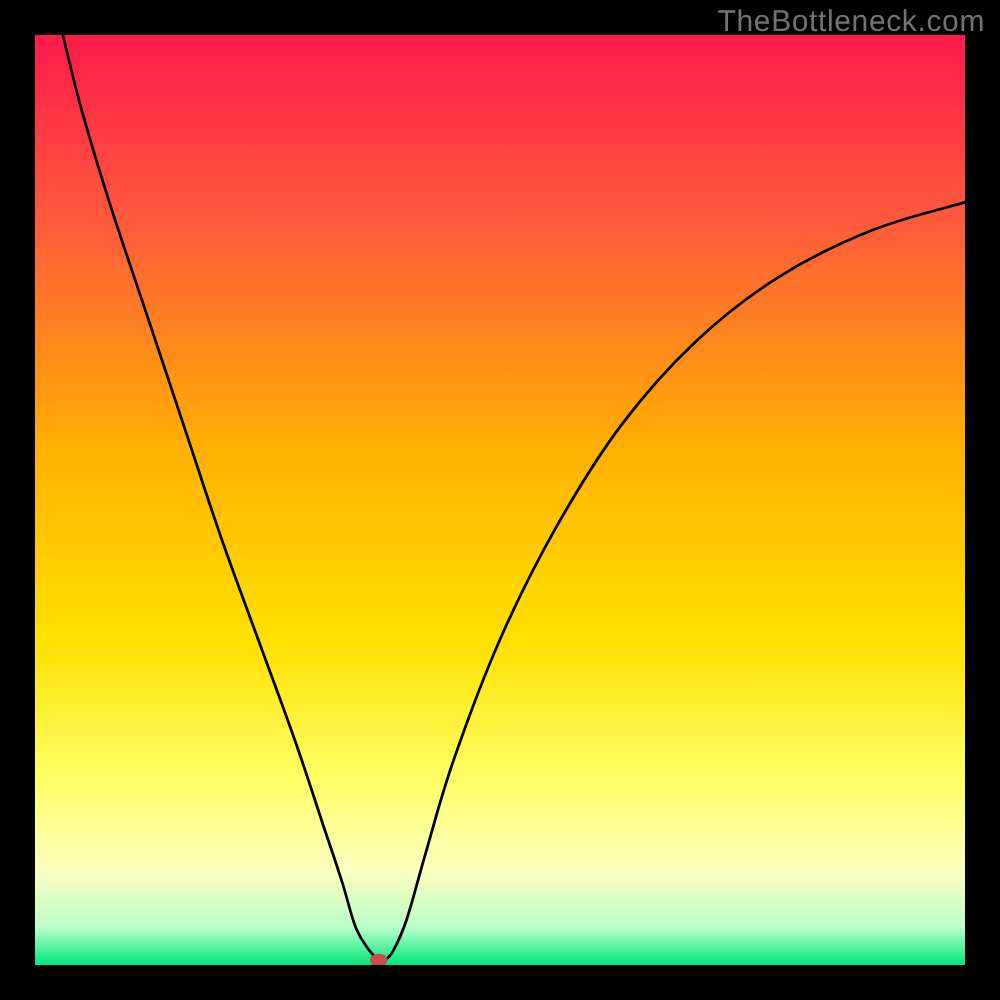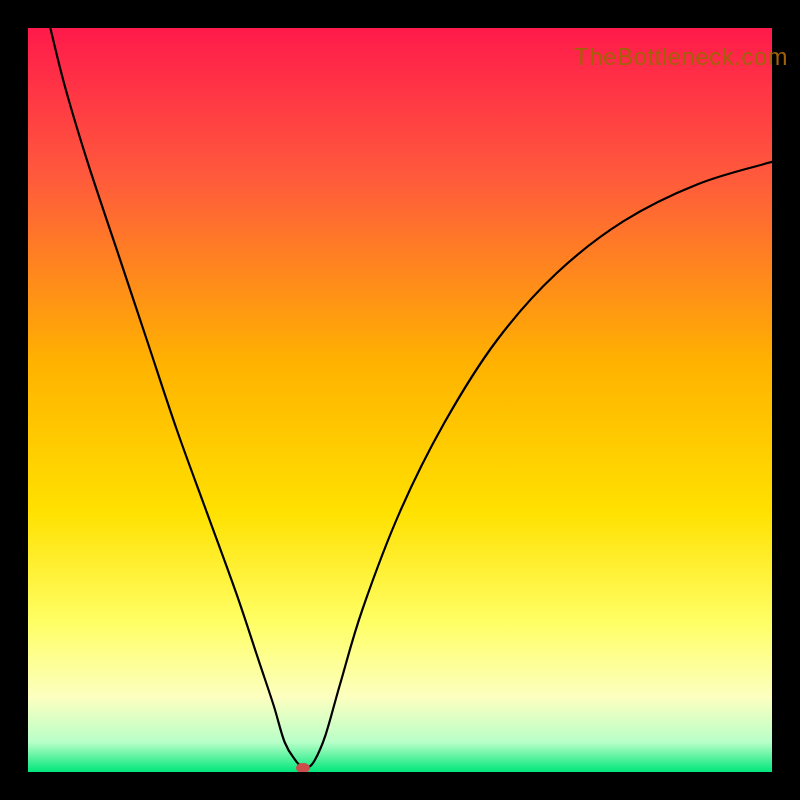--- a/index.html
+++ b/index.html
@@ -14,26 +14,25 @@
   .outer {
     position: relative;
     width: 800px;
     height: 800px;
     background: #000;
   }
   .watermark {
     position: absolute;
     top: 4px;
     right: 12px;
-    color: #a16207;
+    color: #737373;
     font-size: 24px;
     font-weight: 500;
     letter-spacing: 0.5px;
     z-index: 10;
-    margin-top: 39px;
   }
   .plot {
     position: absolute;
     left: 28px;
     top: 28px;
     width: 744px;
     height: 744px;
     overflow: hidden;
   }
   .marker {

